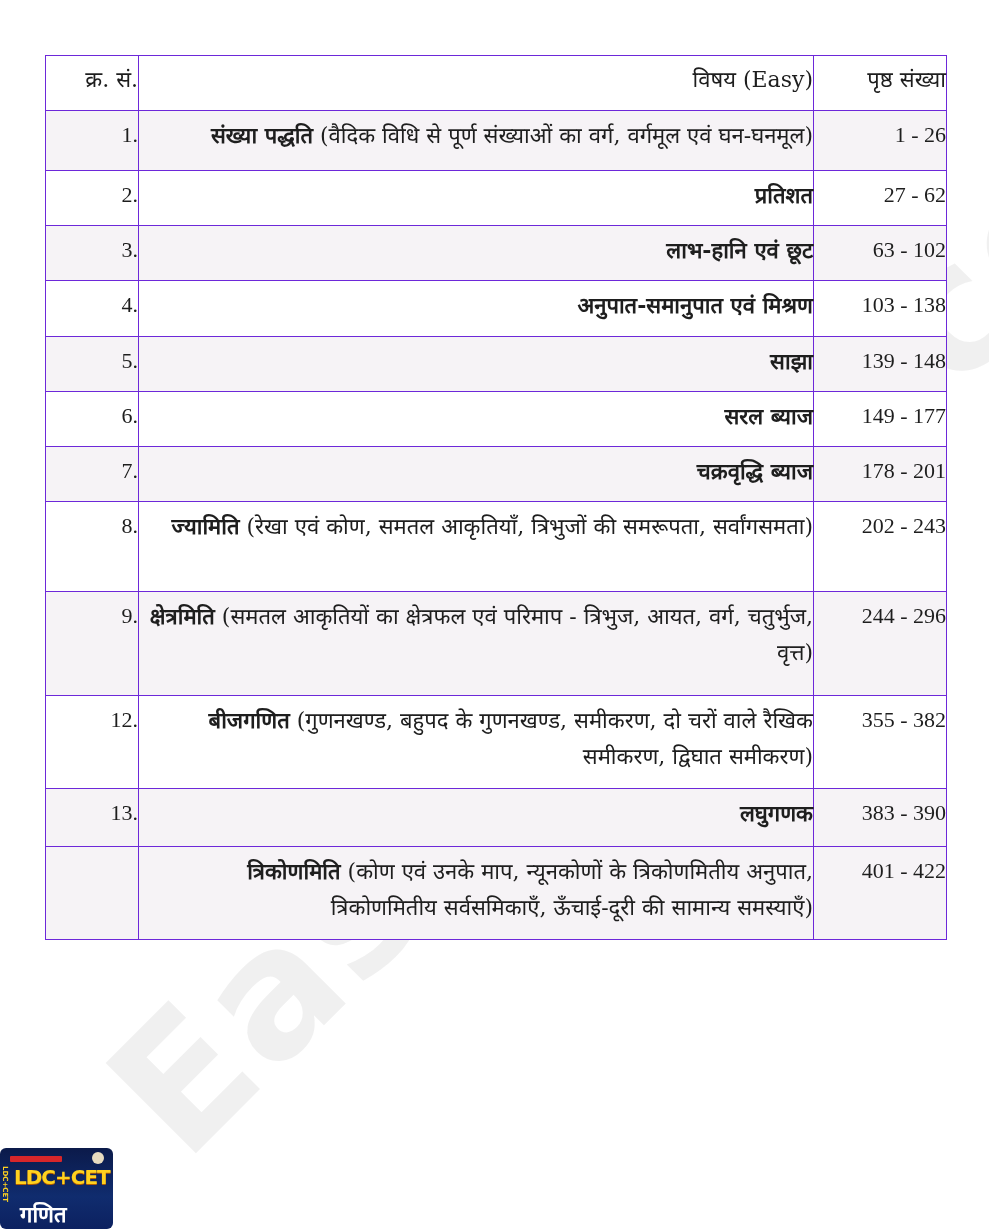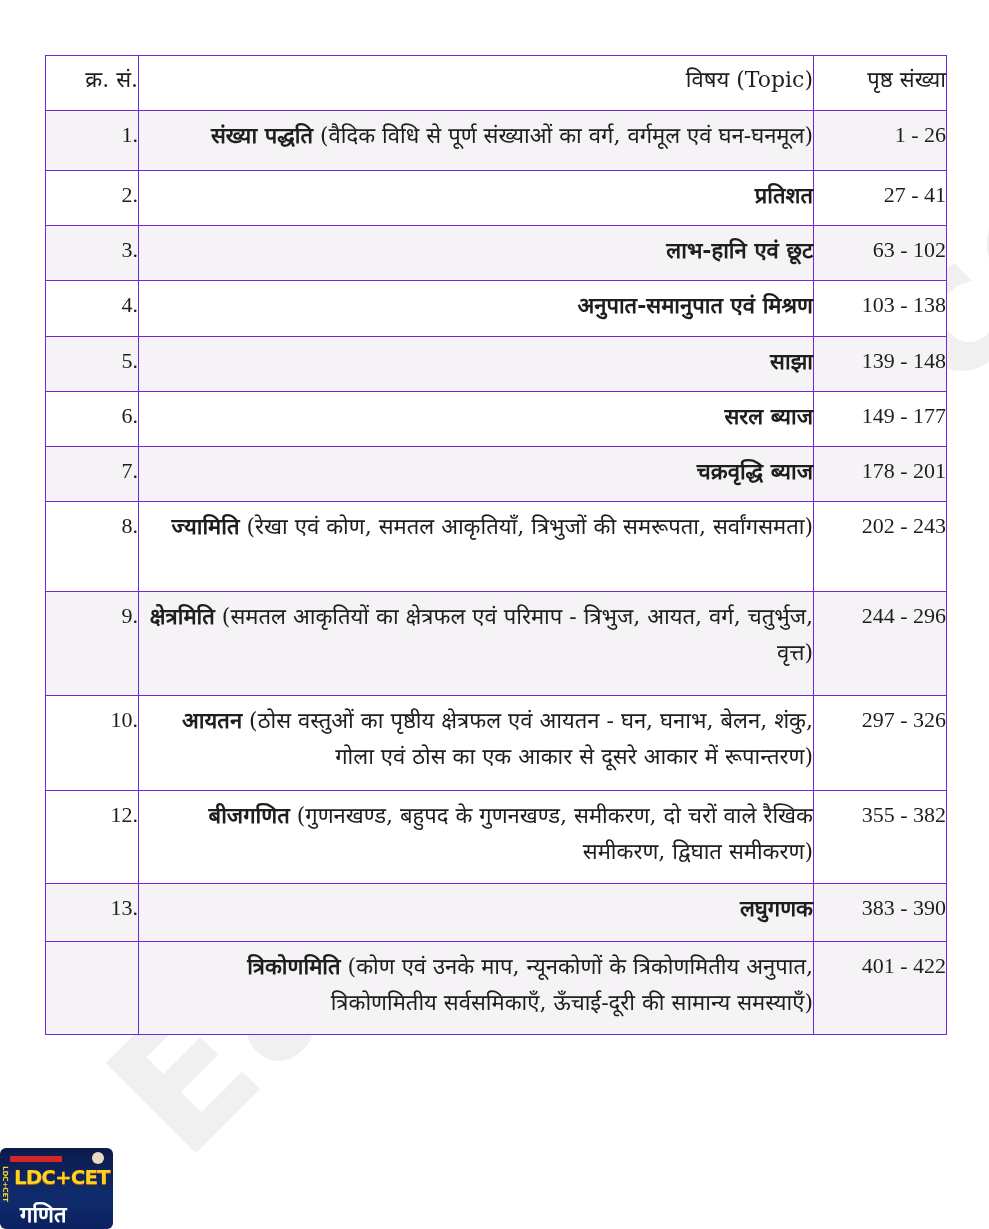--- a/index.html
+++ b/index.html
@@ -75,34 +75,34 @@
 
 <table class="toc">
   <colgroup>
     <col class="col-num">
       <col class="col-topic">
       <col class="col-page">
   </colgroup>
   <tbody>
       <tr class="plain" style="height:55px">
     <th>क्र. सं.</th>
-    <th>विषय (Topic)</th>
+    <th>विषय (Easy)</th>
     <th>पृष्ठ संख्या</th>
   </tr>
   </tbody>
     <tbody id="rows">
       <tr class="shaded" style="height: 60px;">
         <td class="num">1.</td>
         <td><span class="topic-main">संख्या पद्धति</span><span> (वैदिक विधि से पूर्ण संख्याओं का वर्ग, वर्गमूल एवं घन-घनमूल)</span></td>
         <td class="page">1 - 26</td>
       </tr>
       <tr class="plain" style="height: 55px;">
         <td class="num">2.</td>
         <td><span class="topic-main">प्रतिशत</span><span></span></td>
-        <td class="page">27 - 41</td>
+        <td class="page">27 - 62</td>
       </tr>
       <tr class="shaded" style="height: 55px;">
         <td class="num">3.</td>
         <td><span class="topic-main">लाभ-हानि एवं छूट</span><span></span></td>
         <td class="page">63 - 102</td>
       </tr>
       <tr class="plain" style="height: 56px;">
         <td class="num">4.</td>
         <td><span class="topic-main">अनुपात-समानुपात एवं मिश्रण</span><span></span></td>
         <td class="page">103 - 138</td>
@@ -125,25 +125,20 @@
       <tr class="plain" style="height: 90px;">
         <td class="num">8.</td>
         <td><span class="topic-main">ज्यामिति</span><span> (रेखा एवं कोण, समतल आकृतियाँ, त्रिभुजों की समरूपता, सर्वांगसमता)</span></td>
         <td class="page">202 - 243</td>
       </tr>
       <tr class="shaded" style="height: 104px;">
         <td class="num">9.</td>
         <td><span class="topic-main">क्षेत्रमिति</span><span> (समतल आकृतियों का क्षेत्रफल एवं परिमाप - त्रिभुज, आयत, वर्ग, चतुर्भुज, वृत्त)</span></td>
         <td class="page">244 - 296</td>
       </tr>
-      <tr class="plain" style="height: 95px;">
-        <td class="num">10.</td>
-        <td><span class="topic-main">आयतन</span><span> (ठोस वस्तुओं का पृष्ठीय क्षेत्रफल एवं आयतन - घन, घनाभ, बेलन, शंकु, गोला एवं ठोस का एक आकार से दूसरे आकार में रूपान्तरण)</span></td>
-        <td class="page">297 - 326</td>
-      </tr>
       <tr class="plain" style="height: 93px;">
         <td class="num">12.</td>
         <td><span class="topic-main">बीजगणित</span><span> (गुणनखण्ड, बहुपद के गुणनखण्ड, समीकरण, दो चरों वाले रैखिक समीकरण, द्विघात समीकरण)</span></td>
         <td class="page">355 - 382</td>
       </tr>
       <tr class="shaded" style="height: 58px;">
         <td class="num">13.</td>
         <td><span class="topic-main">लघुगणक</span><span></span></td>
         <td class="page">383 - 390</td>
       </tr>

